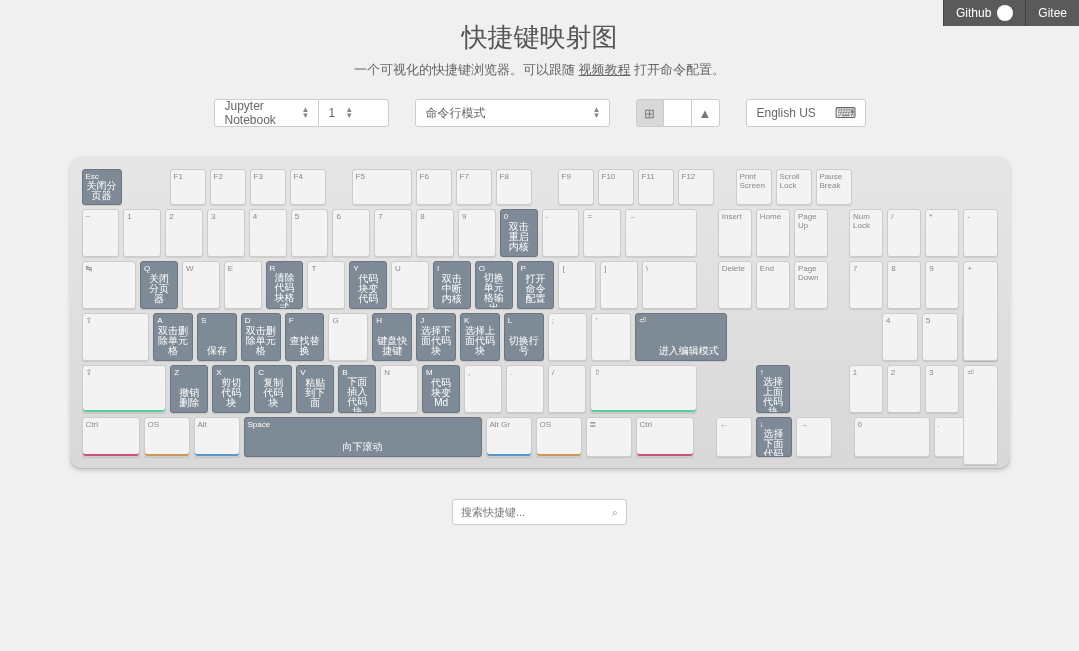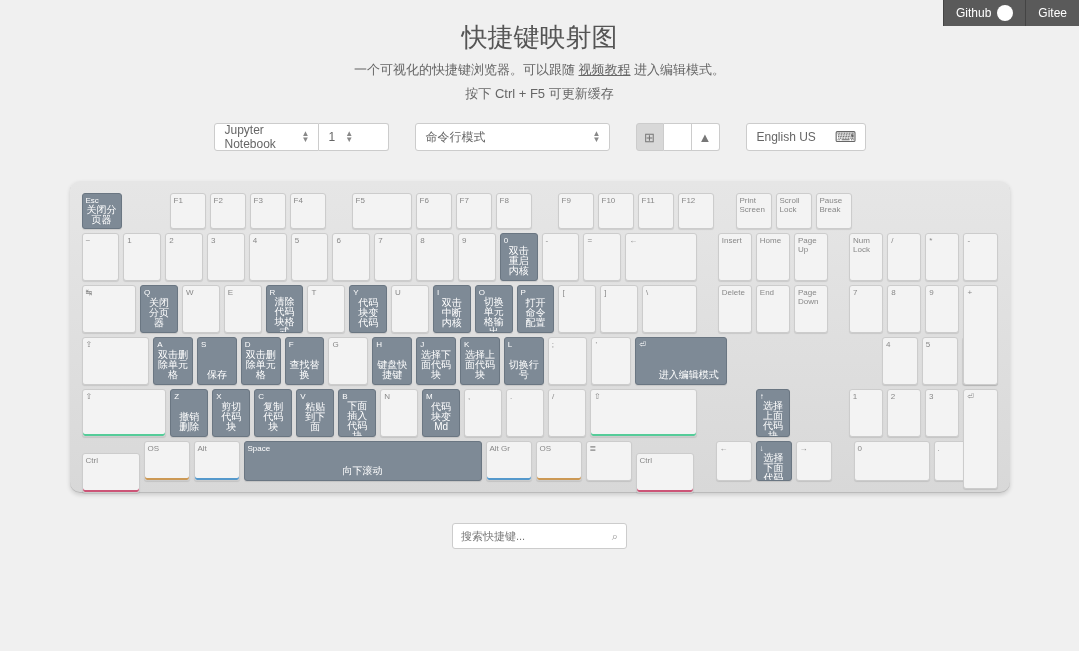--- a/index.html
+++ b/index.html
@@ -85,21 +85,21 @@
   background: #7e8a96; border-color: #6a7682; color: #fff;
 }
 .key.mapped .lbl { color: #fff; }
 .key .desc {
   font-size: 10px; color: #fff; text-align: center;
   margin-top: auto; line-height: 10px; padding-bottom: 2px;
 }
 .spacer { margin-right: 4px; height: 100%; }
 .row .key:last-child { margin-right: 0; }
 .stripe-green { box-shadow: inset 0 -2px 0 #5c9, 0 1px 1px rgba(0,0,0,0.1); }
-.stripe-red   { box-shadow: inset 0 -2px 0 #c57, 0 1px 1px rgba(0,0,0,0.1); margin-top: 12px; }
+.stripe-red   { box-shadow: inset 0 -2px 0 #c57, 0 1px 1px rgba(0,0,0,0.1); }
 .stripe-blue  { box-shadow: inset 0 -2px 0 #59c, 0 1px 1px rgba(0,0,0,0.1); }
 .stripe-orange{ box-shadow: inset 0 -2px 0 #c95, 0 1px 1px rgba(0,0,0,0.1); }
 
 .search-wrap {
   display: flex; justify-content: center; margin-top: 30px;
 }
 .search-box {
   width: 175px; height: 26px; border: 1px solid #ccc; background: #fff;
   display: flex; align-items: center; padding: 0 8px; font-size: 11px;
   color: #999; border-radius: 3px;
@@ -117,23 +117,22 @@
       <span class="gh-icon"></span>
     </a>
   <a>
       <span>Gitee</span>
     </a>
 </div>
 
 <div class="header">
   <h1>快捷键映射图</h1>
   <p>
-    <span>一个可视化的快捷键浏览器。可以跟随 </span><span class="linklike">视频教程</span><span> 进入编辑模式。</span>
+    <span>一个可视化的快捷键浏览器。可以跟随 </span><span class="linklike">视频教程</span><span> 打开命令配置。</span>
   </p>
-  <p>按下 Ctrl + F5 可更新缓存</p>
 </div>
 
 <div class="controls">
   <div class="select-group">
     <div class="select-box" style="width:105px">
         <span>Jupyter Notebook</span>
         <span class="sel-arrows">▲<br>▼</span>
       </div>
     <div class="select-box" style="width:70px">
         <span>1</span>

